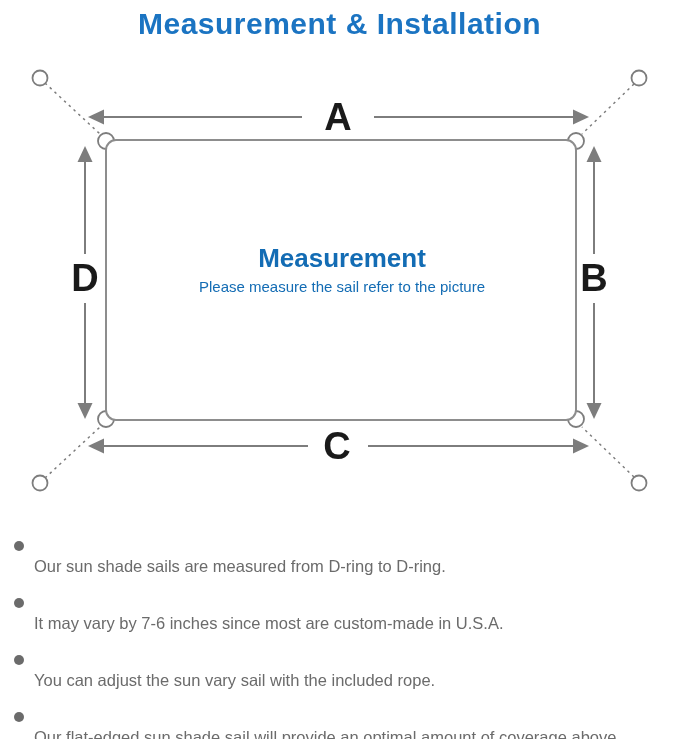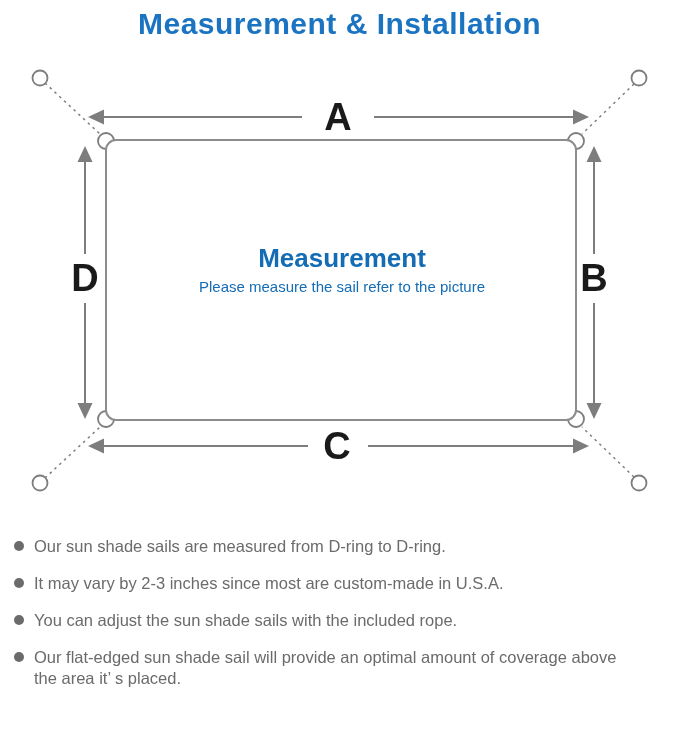--- a/index.html
+++ b/index.html
@@ -51,20 +51,21 @@
     height: 10px;
     border-radius: 50%;
     background: var(--body-gray, #6b6b6b);
     margin: 5px 10px 0 0;
   }
   .note-text {
     font-size: 16.5px;
     line-height: 21px;
     color: var(--body-gray, #6b6b6b);
     white-space: pre-line;
+    margin-top: 20px;
   }
   .dim-label {
     font-family: "Liberation Sans", sans-serif;
     font-weight: bold;
     font-size: 38px;
     fill: var(--label-black, #1a1a1a);
   }
   .center-heading {
     font-family: "Liberation Sans", sans-serif;
     font-weight: bold;
@@ -136,25 +137,25 @@
     <text class="center-sub" x="342" y="292" text-anchor="middle">Please measure the sail refer to the picture</text>
   </svg>
 
   <ul class="notes">
     <li class="note-item">
       <span class="note-dot"></span>
       <span class="note-text">Our sun shade sails are measured from D-ring to D-ring.</span>
     </li>
     <li class="note-item">
       <span class="note-dot"></span>
-      <span class="note-text">It may vary by 2-3 inches since most are custom-made in U.S.A.</span>
+      <span class="note-text">It may vary by 7-6 inches since most are custom-made in U.S.A.</span>
     </li>
     <li class="note-item">
       <span class="note-dot"></span>
-      <span class="note-text">You can adjust the sun shade sails with the included rope.</span>
+      <span class="note-text">You can adjust the sun vary sail with the included rope.</span>
     </li>
     <li class="note-item">
       <span class="note-dot"></span>
       <span class="note-text">Our flat-edged sun shade sail will provide an optimal amount of coverage above
 the area it’ s placed.</span>
     </li>
   </ul>
 
 </div>
 

